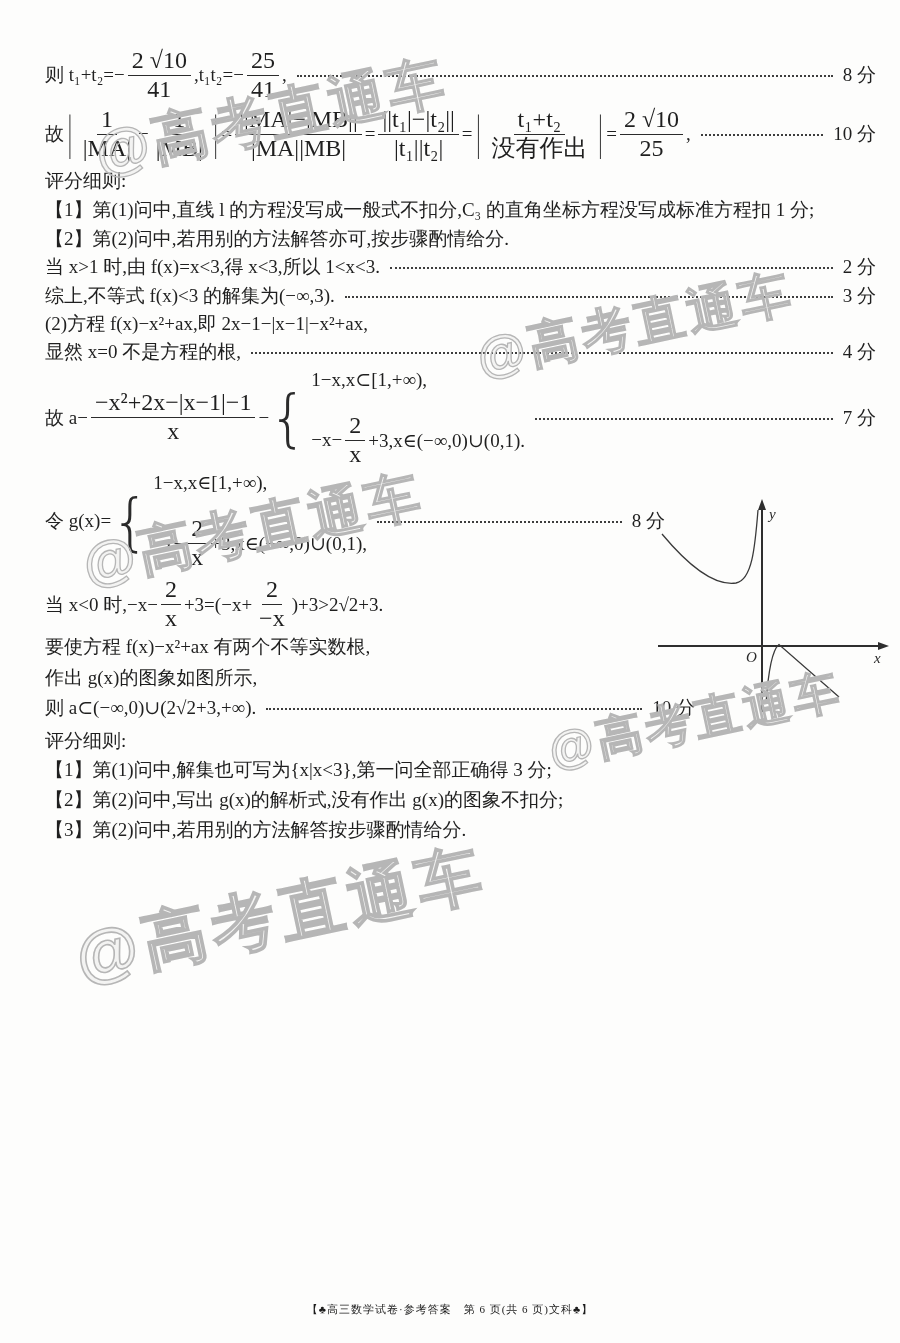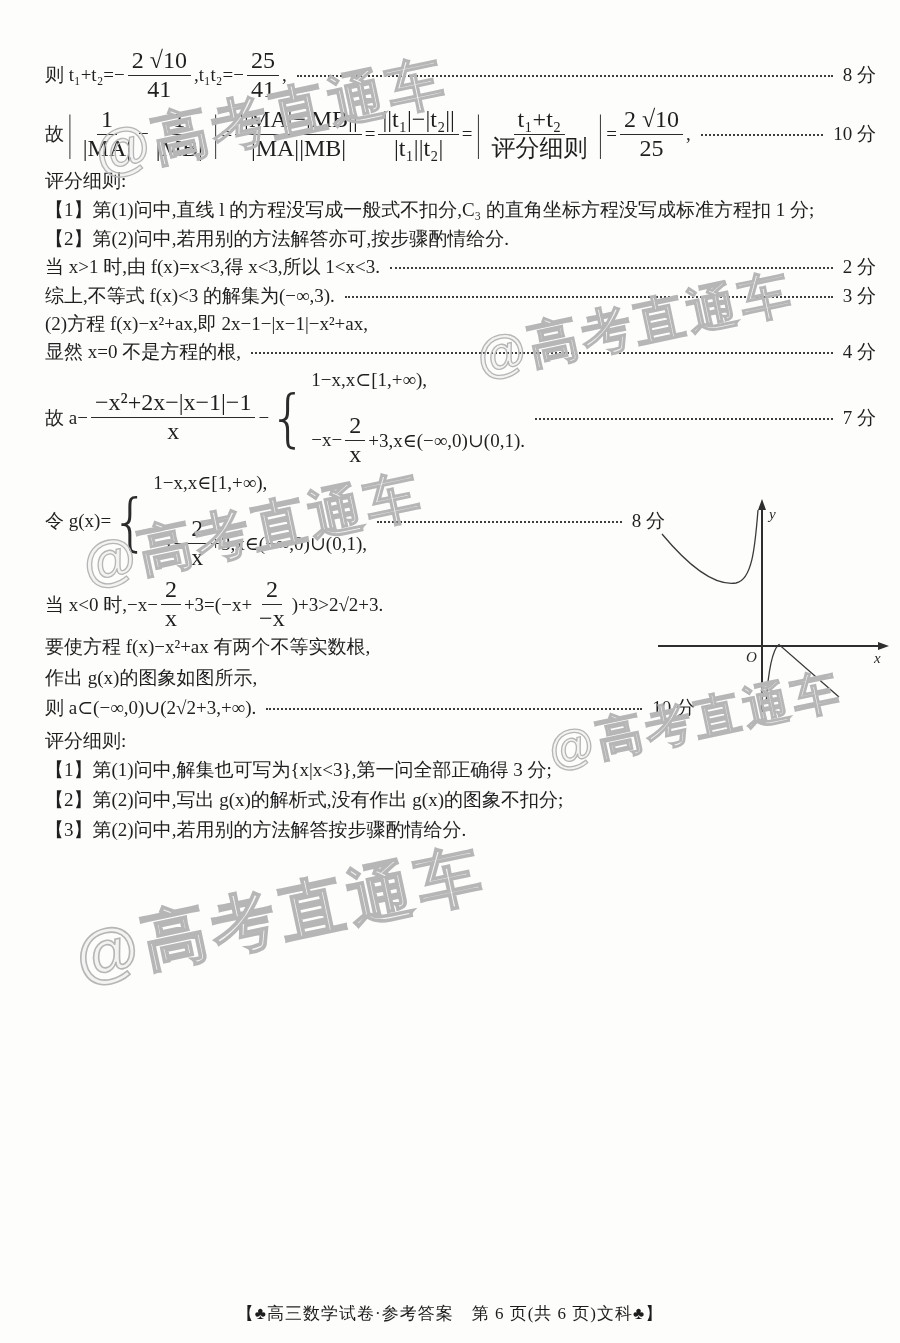--- a/index.html
+++ b/index.html
@@ -31,21 +31,21 @@
     transform:rotate(-12deg); letter-spacing:4px;
   }
   .wm1 { left:92px;  top:80px;  font-size:56px; }
   .wm2 { left:474px; top:292px; font-size:50px; }
   .wm3 { left:80px;  top:494px; font-size:54px; }
   .wm4 { left:546px; top:690px; font-size:46px; }
   .wm5 { left:72px;  top:872px; font-size:64px; -webkit-text-stroke-width:1.6px; letter-spacing:6px; }
   .graph { position:absolute; left:652px; top:496px; z-index:2; }
   .graph text { font-family:"Liberation Serif","DejaVu Serif",serif; font-style:italic; font-size:15px; fill:#2b2b2b; }
   .footer { position:absolute; left:0; right:0; top:1302px; text-align:center;
-            font-size:17px; letter-spacing:1px; z-index:1; color:#1c1c1c; }
+            font-size:11px; letter-spacing:1px; z-index:1; color:#1c1c1c; }
   .mt2{margin-top:2px}.mt3{margin-top:3px}.mt4{margin-top:4px}.mt5{margin-top:5px}
   .mt6{margin-top:6px}.mt7{margin-top:7px}.mt14{margin-top:14px}
   .w620{max-width:620px}.w650{max-width:650px}
   .h44{min-height:44px}.h50{min-height:50px}.h52{min-height:52px}.h70{min-height:70px}.h74{min-height:74px}.h46{min-height:46px}
   .outdent{margin-left:-12px}
 </style>
 </head>
 <body>
 
 <div class="sheet">
@@ -95,21 +95,21 @@
         </span>
       <span>=</span>
       <span class="fr">
           <span class="n">||t₁|−|t₂||</span>
           <span class="d">|t₁||t₂|</span>
         </span>
       <span>=</span>
       <span class="tb">|</span>
       <span class="fr">
           <span class="n">t₁+t₂</span>
-          <span class="d">评分细则</span>
+          <span class="d">没有作出</span>
         </span>
       <span class="tb">|</span>
       <span>=</span>
       <span class="fr">
           <span class="n">2 √10</span>
           <span class="d">25</span>
         </span>
       <span>,</span>
       <span class="dots"></span>
       <span class="score">10 分</span>

